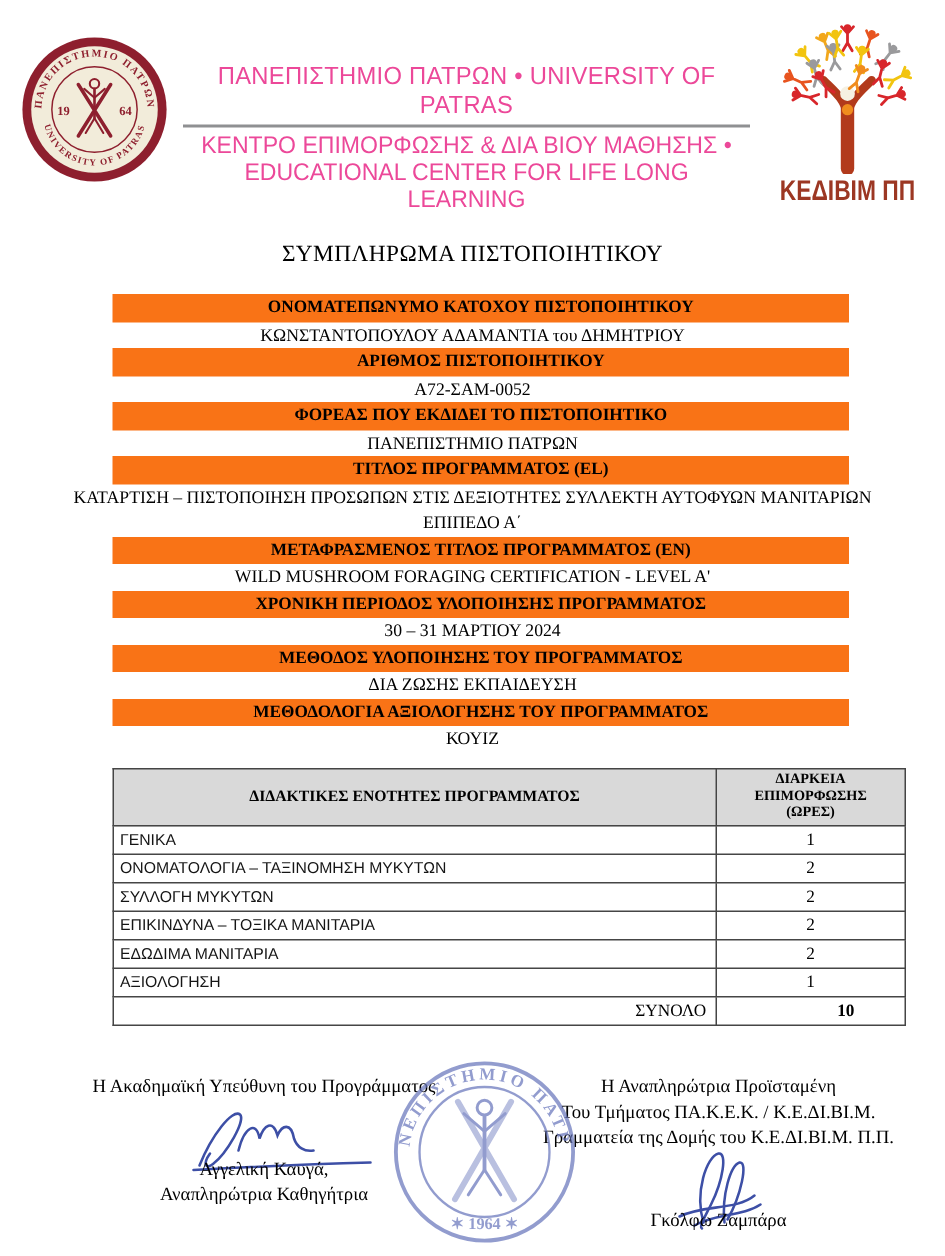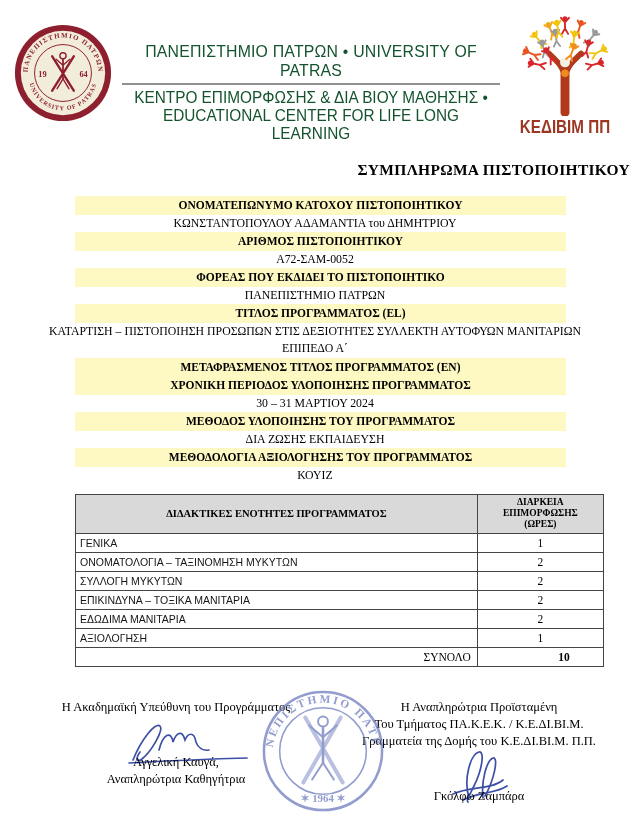--- a/index.html
+++ b/index.html
@@ -3,34 +3,34 @@
 <meta charset="utf-8">
 <style>
   html,body{margin:0;padding:0;background:#ffffff;}
   .page{
     width:630px;height:837px;background:#ffffff;position:relative;overflow:hidden;
     font-family:"Liberation Serif", serif;color:#000;
   }
   
   .header{display:flex;align-items:flex-start;padding:12px 6px 0 10px;}
   .seal-wrap{width:106px;flex:0 0 auto;margin-top:10px;text-align:center;}
-  .org{flex:1 1 auto;text-align:center;margin-top:30px;color:#14532d;
+  .org{flex:1 1 auto;text-align:center;margin-top:30px;color:#ec4899;
        font-family:"Liberation Sans", sans-serif;}
   .org-line1{font-size:16.5px;letter-spacing:.2px;transform:scaleX(.96);}
   .org-divider{height:2px;background:#8f9092;margin:3px 6px 4px 6px;}
   .org-line2{font-size:16px;transform:scaleX(.96);}
   .org-line3{font-size:16px;transform:scaleX(.96);}
   .kedivim-wrap{width:118px;flex:0 0 auto;margin-top:4px;text-align:center;}
   .kedivim-text{font-family:"Liberation Sans", sans-serif;font-weight:800;
     font-size:19px;color:#9c3723;transform:scaleX(.8);letter-spacing:0;margin-top:-4px;}
   
-  .doc-title{text-align:right;font-weight:bold;font-size:15.5px;margin-top:18px;letter-spacing:.3px;}
+  .doc-title{text-align:center;font-weight:normal;font-size:15.5px;margin-top:18px;letter-spacing:.3px;}
   
   .info{margin-top:17px;}
-  .info-label{margin:0 64px 0 75px;background:#fef9c3;font-weight:bold;font-size:11.5px;
+  .info-label{margin:0 64px 0 75px;background:#f97316;font-weight:bold;font-size:11.5px;
     line-height:18.5px;height:18.5px;text-align:center;overflow:hidden;}
   .info-value{font-size:11.8px;line-height:17.5px;text-align:center;white-space:pre-line;
     padding:0 12px;}
   
   .units{border-collapse:collapse;margin:10px 0 0 75px;width:529px;table-layout:fixed;}
   .units th,.units td{border:1px solid #454545;}
   .units th{background:#d9d9d9;font-weight:bold;}
   .units .col-unit{width:401px;}
   .units .col-hours{width:126px;}
   .th-unit{font-size:10.5px;padding:3px 2px;text-align:center;}
@@ -139,20 +139,21 @@
     <div class="info-label">ΟΝΟΜΑΤΕΠΩΝΥΜΟ ΚΑΤΟΧΟΥ ΠΙΣΤΟΠΟΙΗΤΙΚΟΥ</div>
     <div class="info-value">ΚΩΝΣΤΑΝΤΟΠΟΥΛΟΥ ΑΔΑΜΑΝΤΙΑ του ΔΗΜΗΤΡΙΟΥ</div>
     <div class="info-label">ΑΡΙΘΜΟΣ ΠΙΣΤΟΠΟΙΗΤΙΚΟΥ</div>
     <div class="info-value">Α72-ΣΑΜ-0052</div>
     <div class="info-label">ΦΟΡΕΑΣ ΠΟΥ ΕΚΔΙΔΕΙ ΤΟ ΠΙΣΤΟΠΟΙΗΤΙΚΟ</div>
     <div class="info-value">ΠΑΝΕΠΙΣΤΗΜΙΟ ΠΑΤΡΩΝ</div>
     <div class="info-label">ΤΙΤΛΟΣ ΠΡΟΓΡΑΜΜΑΤΟΣ (EL)</div>
     <div class="info-value">ΚΑΤΑΡΤΙΣΗ – ΠΙΣΤΟΠΟΙΗΣΗ ΠΡΟΣΩΠΩΝ  ΣΤΙΣ ΔΕΞΙΟΤΗΤΕΣ ΣΥΛΛΕΚΤΗ ΑΥΤΟΦΥΩΝ ΜΑΝΙΤΑΡΙΩΝ
 ΕΠΙΠΕΔΟ Α΄</div>
     <div class="info-label">ΜΕΤΑΦΡΑΣΜΕΝΟΣ ΤΙΤΛΟΣ ΠΡΟΓΡΑΜΜΑΤΟΣ (EN)</div>
+    <div class="info-value">WILD MUSHROOM FORAGING CERTIFICATION - LEVEL A'</div>
     <div class="info-label">ΧΡΟΝΙΚΗ ΠΕΡΙΟΔΟΣ ΥΛΟΠΟΙΗΣΗΣ ΠΡΟΓΡΑΜΜΑΤΟΣ</div>
     <div class="info-value">30 – 31 ΜΑΡΤΙΟΥ 2024</div>
     <div class="info-label">ΜΕΘΟΔΟΣ ΥΛΟΠΟΙΗΣΗΣ ΤΟΥ ΠΡΟΓΡΑΜΜΑΤΟΣ</div>
     <div class="info-value">ΔΙΑ ΖΩΣΗΣ ΕΚΠΑΙΔΕΥΣΗ</div>
     <div class="info-label">ΜΕΘΟΔΟΛΟΓΙΑ ΑΞΙΟΛΟΓΗΣΗΣ ΤΟΥ ΠΡΟΓΡΑΜΜΑΤΟΣ</div>
     <div class="info-value">ΚΟΥΙΖ</div>
   </div>
 
   <table class="units">
     <colgroup>

